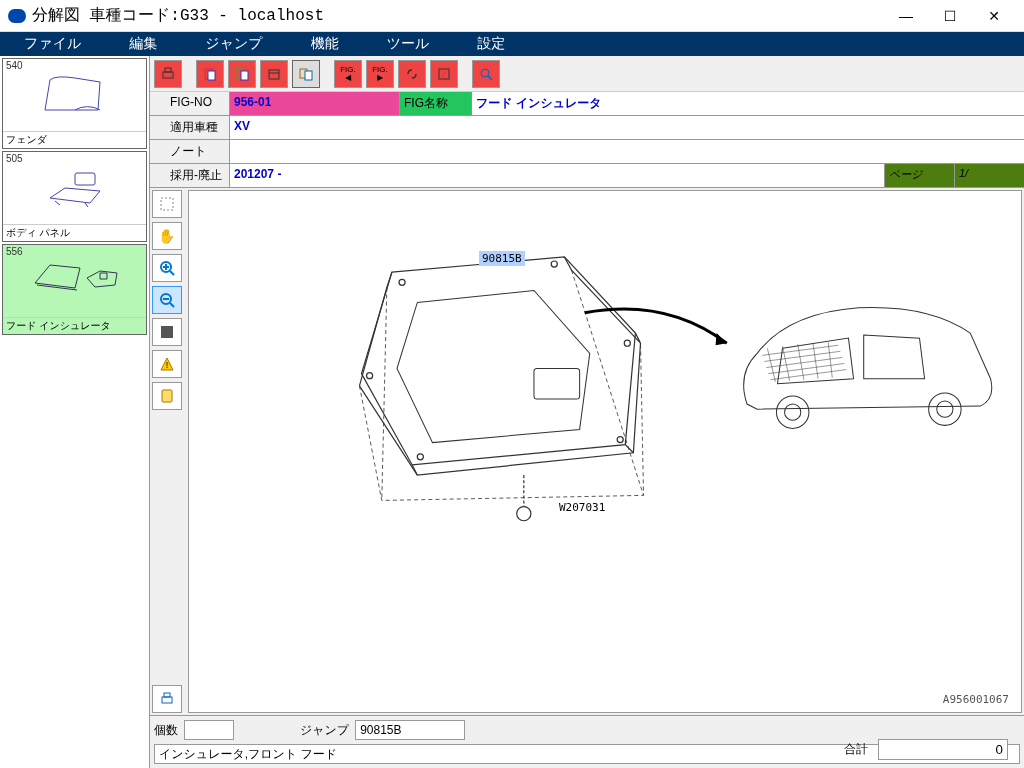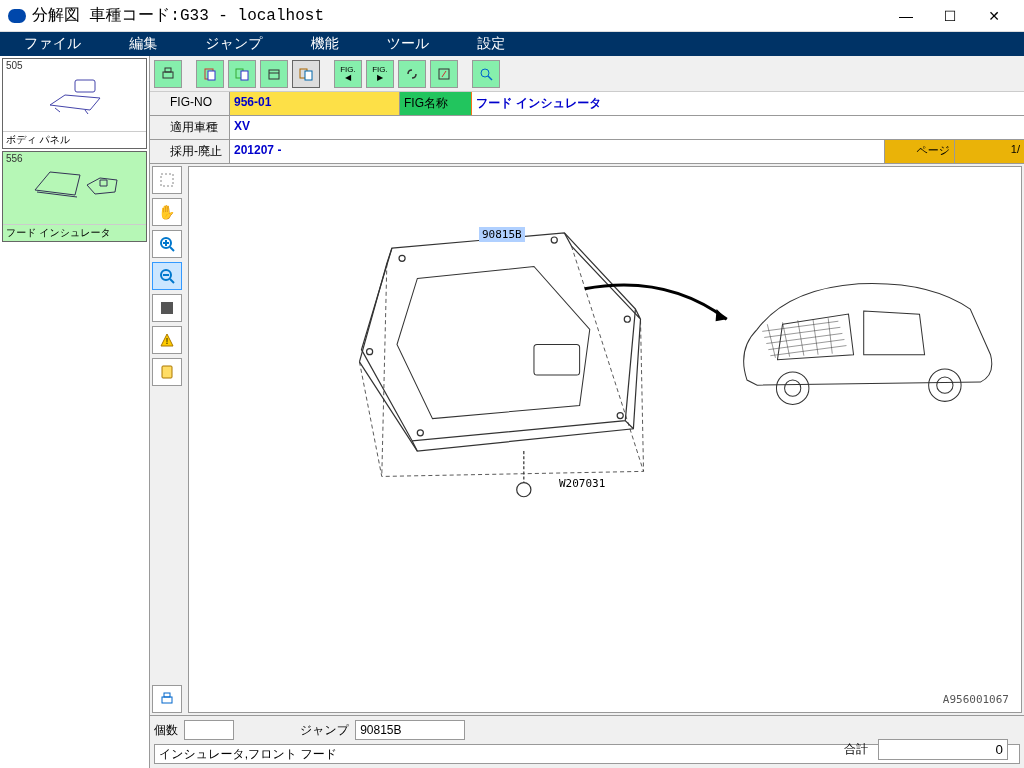--- a/index.html
+++ b/index.html
@@ -18,31 +18,31 @@
 .sidebar { width: 150px; background: #fff; border-right: 1px solid #999; overflow-y: auto; }
 .thumb { border: 1px solid #666; margin: 2px; background: #fff; position: relative; cursor: pointer; }
 .thumb.selected { background: #b6f7b6; }
 .thumb .tnum { position: absolute; top: 1px; left: 3px; font-size: 10px; color: #333; }
 .thumb .timg { height: 72px; display: flex; align-items: center; justify-content: center; }
 .thumb .tlabel { font-size: 10px; padding: 1px 3px; border-top: 1px solid #ccc; }
 
 .content { flex: 1; display: flex; flex-direction: column; background: #f0f0f0; }
 
 .toolbar { height: 36px; background: #f0f0f0; display: flex; align-items: center; padding: 2px 4px; gap: 4px; border-bottom: 1px solid #ccc; }
-.tbtn { width: 28px; height: 28px; border: 1px solid #999; background: #86efac; display: flex; align-items: center; justify-content: center; cursor: pointer; font-size: 12px; }
+.tbtn { width: 28px; height: 28px; border: 1px solid #999; background: #ef4444; display: flex; align-items: center; justify-content: center; cursor: pointer; font-size: 12px; }
 .tbtn.pressed { background: #ddd; border-color: #666; }
 .tsep { width: 6px; }
 
 .info-grid { background: #f0f0f0; }
 .info-row { display: flex; border-bottom: 1px solid #999; }
 .info-label { width: 64px; padding: 3px 4px; border-right: 1px solid #999; background: #f0f0f0; margin-left: 16px; }
-.info-value1 { width: 170px; padding: 3px 4px; color: #0000cc; font-weight: bold; border-right: 1px solid #999; background: #fde047; }
+.info-value1 { width: 170px; padding: 3px 4px; color: #0000cc; font-weight: bold; border-right: 1px solid #999; background: #ec4899; }
 .info-label2 { width: 72px; padding: 3px 4px; border-right: 1px solid #f97316; background: #22c55e; }
 .info-value2 { flex: 1; padding: 3px 4px; color: #0000cc; font-weight: bold; background: #fff; }
-.page-ind { width: 70px; padding: 3px 4px; border-left: 1px solid #999; background: #eab308; text-align: right; font-size: 11px; }
+.page-ind { width: 70px; padding: 3px 4px; border-left: 1px solid #999; background: #4d7c0f; font-size: 11px; font-style: italic; }
 
 .workarea { flex: 1; display: flex; }
 .vtoolbar { width: 36px; background: #f0f0f0; display: flex; flex-direction: column; padding: 2px; gap: 4px; }
 .vbtn { width: 30px; height: 28px; border: 1px solid #999; background: #fff; display: flex; align-items: center; justify-content: center; cursor: pointer; font-size: 14px; }
 .vbtn.active { background: #cce6ff; border-color: #3399ff; }
 .vspacer { flex: 1; }
 
 .canvas { flex: 1; background: #fff; border: 1px solid #999; margin: 2px; position: relative; overflow: hidden; }
 .diagram { position: absolute; inset: 0; }
 .callout { position: absolute; font-size: 11px; font-family: monospace; }
@@ -75,20 +75,29 @@
   <div class="menu-item">編集</div>
   <div class="menu-item">ジャンプ</div>
   <div class="menu-item">機能</div>
   <div class="menu-item">ツール</div>
   <div class="menu-item">設定</div>
 </div>
 
 <div class="main">
 
   <div class="sidebar">
+    <div class="thumb">
+      <div class="tnum">540</div>
+      <div class="timg">
+        <svg width="90" height="50" viewBox="0 0 90 50">
+            <path d="M15 40 L20 10 Q25 5 45 8 L70 12 L68 40 Z M45 40 A18 12 0 0 1 70 40" fill="none" stroke="#44a" stroke-width="1"></path>
+          </svg>
+      </div>
+      <div class="tlabel">フェンダ</div>
+    </div>
     <div class="thumb">
       <div class="tnum">505</div>
       <div class="timg">
         <svg width="90" height="50" viewBox="0 0 90 50">
             <g fill="none" stroke="#44a" stroke-width="1">
               <path d="M20 35 L35 25 L70 28 L60 40 Z"></path>
               <rect x="45" y="10" width="20" height="12" rx="2"></rect>
               <path d="M25 38 L30 42 M55 40 L58 44"></path>
             </g>
           </svg>
@@ -175,20 +184,24 @@
         <div class="info-label">FIG-NO</div>
         <div class="info-value1">956-01</div>
         <div class="info-label2">FIG名称</div>
         <div class="info-value2">フード インシュレータ</div>
       </div>
       <div class="info-row">
         <div class="info-label">適用車種</div>
         <div class="info-value2" style="border-right:none">XV</div>
       </div>
       <div class="info-row">
+        <div class="info-label">ノート</div>
+        <div class="info-value2" style="border-right:none"></div>
+      </div>
+      <div class="info-row">
         <div class="info-label">採用-廃止</div>
         <div class="info-value2">201207 -</div>
         <div class="page-ind">ページ</div>
         <div class="page-ind">1/</div>
       </div>
     </div>
 
     <div class="workarea">
       <div class="vtoolbar">
         <div class="vbtn">

